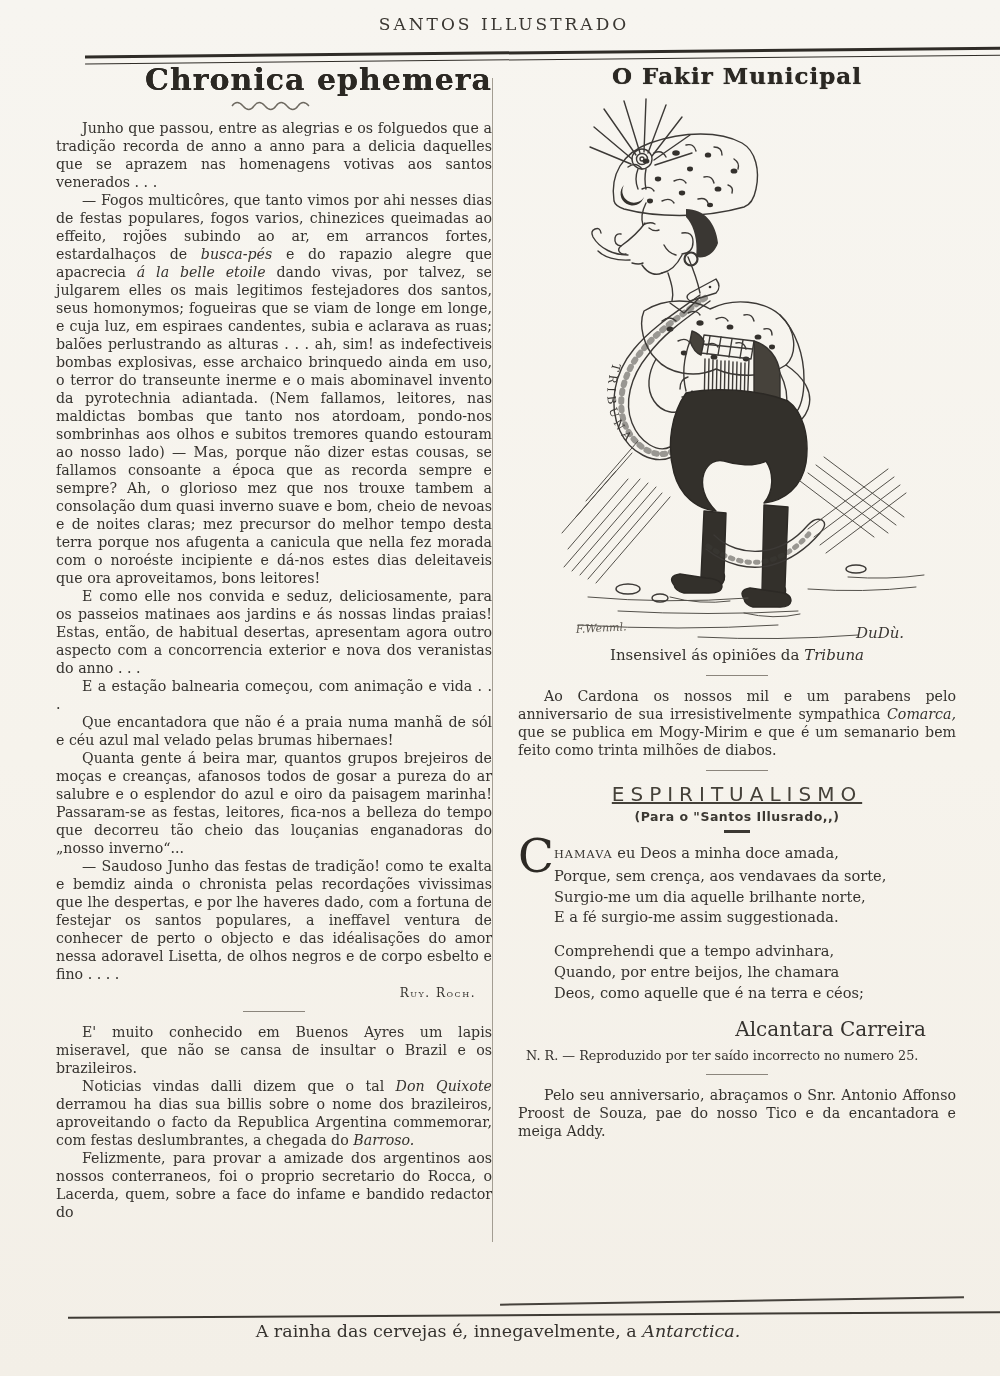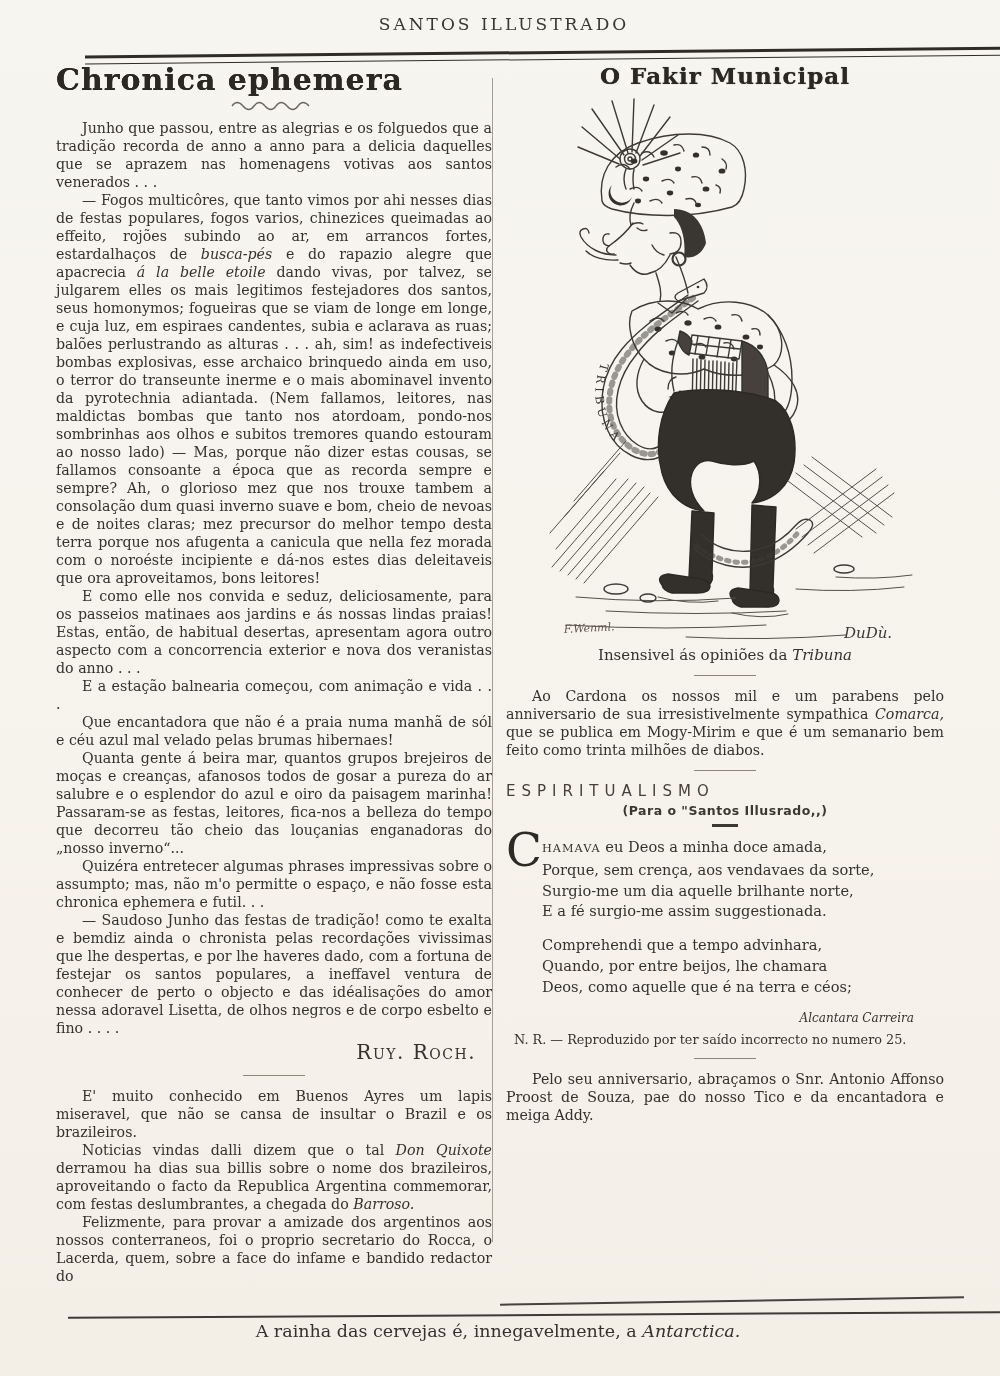--- a/index.html
+++ b/index.html
@@ -7,50 +7,50 @@
         background:linear-gradient(180deg,#f7f5f0 0%,#f6f3ec 55%,#f3efe7 100%);
         font-family:"DejaVu Serif", serif;color:#35322e;}
   .masthead{position:absolute;top:14px;left:4px;width:100%;text-align:center;
             font-size:17px;letter-spacing:3px;color:#3a3732;}
   .rule-double{position:absolute;top:51px;left:85px;right:-10px;height:5px;
                border-top:3px solid #2f2c27;border-bottom:1px solid #2f2c27;
                transform:rotate(-0.55deg);}
   .colrule{position:absolute;left:492px;top:78px;height:1164px;width:1px;background:#a39d92;}
 
   .col-left{position:absolute;left:56px;top:62px;width:436px;}
-  .col-right{position:absolute;left:506px;top:56px;width:438px;}
-
-  .chronica{margin:0;text-align:left;font-size:30px;font-weight:bold;letter-spacing:1px;
+  .col-right{position:absolute;left:518px;top:56px;width:438px;}
+
+  .chronica{margin:0;text-align:right;font-size:30px;font-weight:bold;letter-spacing:1px;
             color:#2b2823;text-shadow:0 0 .5px #2b2823;}
   .ornament{display:block;margin:2px auto 8px;}
 
   .para{margin:0;text-align:justify;font-size:14.2px;line-height:18px;text-indent:26px;}
   .para i{font-style:italic;}
-  .sig{text-align:right;font-variant:small-caps;letter-spacing:1.5px;font-size:20px;
+  .sig{text-align:right;font-variant:small-caps;letter-spacing:1.5px;font-size:12px;
        padding-right:16px;margin-top:3px;}
   .sep{width:62px;border:none;border-top:1px solid #8b857c;margin:11px auto;}
 
   .fakir{margin:6px 0 0;text-align:center;font-size:23px;font-weight:bold;letter-spacing:1px;
          color:#2b2823;text-shadow:0 0 .7px #2b2823;}
   .illo{display:block;margin:8px 18px 0 40px;}
   .caption{text-align:center;font-size:15px;margin:4px 0 0;}
   .caption i{font-style:italic;}
 
-  .esp-head{font-family:"DejaVu Sans", sans-serif;font-size:15px;
-            letter-spacing:6px;color:#454139;margin:8px 0 0;font-weight:normal;}
+  .esp-head{text-align:center;font-family:"DejaVu Sans", sans-serif;font-size:20px;
+            letter-spacing:6px;color:#454139;margin:8px 0 0;font-weight:normal;text-decoration:underline;}
   .esp-sub{text-align:center;font-family:"DejaVu Sans", sans-serif;font-weight:bold;
            font-size:12.5px;letter-spacing:.5px;margin:3px 0 0;color:#3b3832;}
   .dash{width:26px;border:none;border-top:3px solid #3b3832;margin:6px auto 10px;}
 
   .poem{margin-left:36px;font-size:14.6px;line-height:20.8px;}
   .stanza{margin-bottom:13px;}
   .stanza.first{position:relative;}
   .dropcap{position:absolute;left:-36px;top:-7px;font-size:47px;line-height:40px;color:#2d2a25;}
   .smallcaps{font-size:11.3px;letter-spacing:1px;}
-  .author{text-align:right;font-style:italic;font-size:12px;padding-right:30px;margin:0 0 7px;}
+  .author{text-align:right;font-size:20px;padding-right:30px;margin:0 0 7px;}
   .note{font-size:12.8px;margin:0 0 0 8px;}
 
   .col-bottom-rule{position:absolute;left:500px;width:464px;top:1300px;
                    border-top:2px solid #46423c;transform:rotate(-0.9deg);}
   .footer-rule{position:absolute;left:68px;right:0;top:1314px;
                border-top:2px solid #3e3a34;transform:rotate(-0.35deg);}
   .footer{position:absolute;top:1321px;left:8px;width:980px;text-align:center;font-size:17.5px;}
   .footer i{font-style:italic;}
 </style>
 </head>
@@ -66,21 +66,20 @@
     <h1 class="chronica">Chronica ephemera</h1>
     <svg class="ornament" width="90" height="12" viewBox="0 0 90 12">
       <path d="M3,7 q5,-7 11,0 t11,0 t11,0 t11,0 t11,0 t11,0 t11,0" stroke="#6e6960" stroke-width="1.3" fill="none"></path>
     </svg>
     <p class="para"><span>Junho que passou, entre as alegrias e os folguedos que a tradição recorda de anno a anno para a delicia daquelles que se aprazem nas homenagens votivas aos santos venerados . . .</span></p>
     <p class="para"><span>— Fogos multicôres, que tanto vimos por ahi nesses dias de festas populares, fogos varios, chinezices queimadas ao effeito, rojões subindo ao ar, em arrancos fortes, estardalhaços de </span><i>busca-pés</i><span> e do rapazio alegre que apacrecia </span><i>á la belle etoile</i><span> dando vivas, por talvez, se julgarem elles os mais legitimos festejadores dos santos, seus homonymos; fogueiras que se viam de longe em longe, e cuja luz, em espiraes candentes, subia e aclarava as ruas; balões perlustrando as alturas . . . ah, sim! as indefectiveis bombas explosivas, esse archaico brinquedo ainda em uso, o terror do transeunte inerme e o mais abominavel invento da pyrotechnia adiantada. (Nem fallamos, leitores, nas maldictas bombas que tanto nos atordoam, pondo-nos sombrinhas aos olhos e subitos tremores quando estouram ao nosso lado) — Mas, porque não dizer estas cousas, se fallamos consoante a época que as recorda sempre e sempre? Ah, o glorioso mez que nos trouxe tambem a consolação dum quasi inverno suave e bom, cheio de nevoas e de noites claras; mez precursor do melhor tempo desta terra porque nos afugenta a canicula que nella fez morada com o noroéste incipiente e dá-nos estes dias deleitaveis que ora aproveitamos, bons leitores!</span></p>
     <p class="para"><span>E como elle nos convida e seduz, deliciosamente, para os passeios matinaes aos jardins e ás nossas lindas praias! Estas, então, de habitual desertas, apresentam agora outro aspecto com a concorrencia exterior e nova dos veranistas do anno . . .</span></p>
     <p class="para"><span>E a estação balnearia começou, com animação e vida . . .</span></p>
     <p class="para"><span>Que encantadora que não é a praia numa manhã de sól e céu azul mal velado pelas brumas hibernaes!</span></p>
     <p class="para"><span>Quanta gente á beira mar, quantos grupos brejeiros de moças e creanças, afanosos todos de gosar a pureza do ar salubre e o esplendor do azul e oiro da paisagem marinha! Passaram-se as festas, leitores, fica-nos a belleza do tempo que decorreu tão cheio das louçanias enganadoras do „nosso inverno“...</span></p>
-    <p class="para"><span>Quizéra entretecer algumas phrases impressivas sobre o assumpto; mas, não m'o permitte o espaço, e não fosse esta chronica ephemera e futil. . .</span></p>
     <p class="para"><span>— Saudoso Junho das festas de tradição! como te exalta e bemdiz ainda o chronista pelas recordações vivissimas que lhe despertas, e por lhe haveres dado, com a fortuna de festejar os santos populares, a ineffavel ventura de conhecer de perto o objecto e das idéalisações do amor nessa adoravel Lisetta, de olhos negros e de corpo esbelto e fino . . . .</span></p>
     <div class="sig">Ruy. Roch.</div>
     <hr class="sep">
     <p class="para"><span>E' muito conhecido em Buenos Ayres um lapis miseravel, que não se cansa de insultar o Brazil e os brazileiros.</span></p>
     <p class="para"><span>Noticias vindas dalli dizem que o tal </span><i>Don Quixote</i><span> derramou ha dias sua billis sobre o nome dos brazileiros, aproveitando o facto da Republica Argentina commemorar, com festas deslumbrantes, a chegada do </span><i>Barroso.</i></p>
     <p class="para"><span>Felizmente, para provar a amizade dos argentinos aos nossos conterraneos, foi o proprio secretario do Rocca, o Lacerda, quem, sobre a face do infame e bandido redactor do </span></p>
   </div>
 
   <div class="col-right">
     <h2 class="fakir">O Fakir Municipal</h2>

